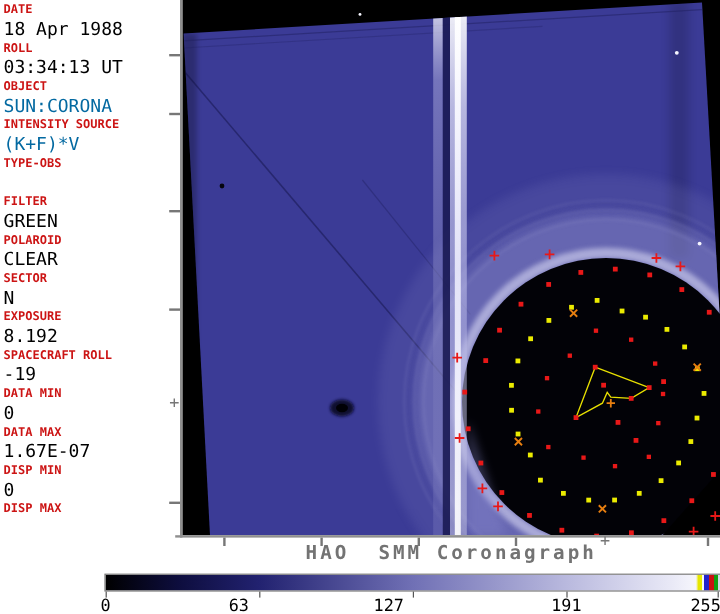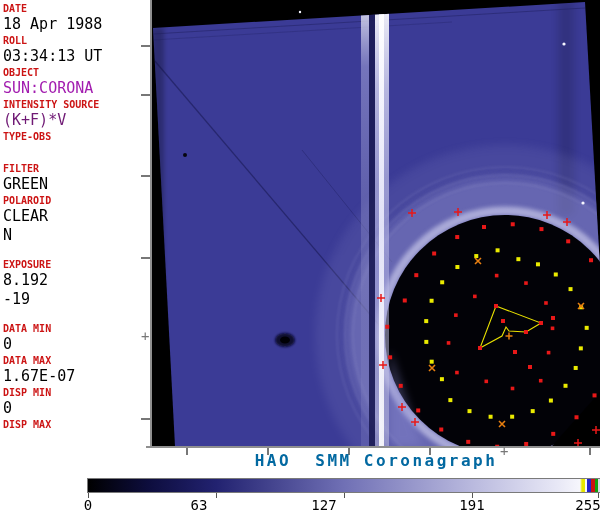--- a/index.html
+++ b/index.html
@@ -34,45 +34,47 @@
       <div class="entry">
         <div class="mlabel" style="color: rgb(204, 20, 20);">DATE</div>
         <div class="mvalue" style="color: rgb(0, 0, 0);">18 Apr 1988</div>
       </div>
       <div class="entry">
         <div class="mlabel" style="color: rgb(204, 20, 20);">ROLL</div>
         <div class="mvalue" style="color: rgb(0, 0, 0);">03:34:13 UT</div>
       </div>
       <div class="entry">
         <div class="mlabel" style="color: rgb(204, 20, 20);">OBJECT</div>
-        <div class="mvalue" style="color: #a21caf;">SUN:CORONA</div>
+        <div class="mvalue" style="color: #0369a1;">SUN:CORONA</div>
       </div>
       <div class="entry">
         <div class="mlabel" style="color: rgb(204, 20, 20);">INTENSITY SOURCE</div>
-        <div class="mvalue" style="color: #701a75;">(K+F)*V</div>
+        <div class="mvalue" style="color: #0369a1;">(K+F)*V</div>
       </div>
       <div class="entry">
         <div class="mlabel" style="color: rgb(204, 20, 20);">TYPE-OBS</div>
       </div>
       <div class="entry">
         <div class="mlabel" style="color: rgb(204, 20, 20);">FILTER</div>
         <div class="mvalue" style="color: rgb(0, 0, 0);">GREEN</div>
       </div>
       <div class="entry">
         <div class="mlabel" style="color: rgb(204, 20, 20);">POLAROID</div>
         <div class="mvalue" style="color: rgb(0, 0, 0);">CLEAR</div>
       </div>
       <div class="entry">
+        <div class="mlabel" style="color: rgb(204, 20, 20);">SECTOR</div>
         <div class="mvalue" style="color: rgb(0, 0, 0);">N</div>
       </div>
       <div class="entry">
         <div class="mlabel" style="color: rgb(204, 20, 20);">EXPOSURE</div>
         <div class="mvalue" style="color: rgb(0, 0, 0);">8.192</div>
       </div>
       <div class="entry">
+        <div class="mlabel" style="color: rgb(204, 20, 20);">SPACECRAFT ROLL</div>
         <div class="mvalue" style="color: rgb(0, 0, 0);">-19</div>
       </div>
       <div class="entry">
         <div class="mlabel" style="color: rgb(204, 20, 20);">DATA MIN</div>
         <div class="mvalue" style="color: rgb(0, 0, 0);">0</div>
       </div>
       <div class="entry">
         <div class="mlabel" style="color: rgb(204, 20, 20);">DATA MAX</div>
         <div class="mvalue" style="color: rgb(0, 0, 0);">1.67E-07</div>
       </div>
@@ -261,21 +263,21 @@
       <div class="ltick" style="top: 418px;"></div>
       <div class="btick" style="left: 186px;"></div>
       <div class="btick" style="left: 267px;"></div>
       <div class="btick" style="left: 348px;"></div>
       <div class="btick" style="left: 429px;"></div>
       <div class="btick" style="left: 589px;"></div>
       <div class="fplus" style="left: 141px; top: 329px;">+</div>
       <div class="fplus" style="left: 500px; top: 444px;">+</div>
     </div>
 
-  <div class="title" style="color: #0369a1;">HAO  SMM Coronagraph</div>
+  <div class="title" style="color: #737373;">HAO  SMM Coronagraph</div>
 
   <div class="colorbar" style="background: linear-gradient(to right, rgb(0, 0, 0) 0px, rgb(13, 13, 61) 60px, rgb(34, 34, 112) 128px, rgb(112, 112, 181) 256px, rgb(185, 185, 222) 384px, rgb(232, 232, 246) 470px, rgb(246, 246, 252) 492px, rgb(230, 230, 0) 494px, rgb(230, 230, 0) 497px, rgb(246, 246, 252) 497px, rgb(246, 246, 252) 499px, rgb(34, 34, 204) 499px, rgb(34, 34, 204) 503px, rgb(204, 17, 17) 503px, rgb(204, 17, 17) 507px, rgb(17, 160, 17) 507px, rgb(17, 160, 17) 510px, rgb(216, 216, 232) 510px, rgb(216, 216, 232) 512px);"></div>
   <div id="cbticks">
       <div class="cbtick" style="left: 88px;"></div>
       <div class="cblabel" style="left: 88px;">0</div>
       <div class="cbtick" style="left: 216px;"></div>
       <div class="cblabel" style="left: 199px;">63</div>
       <div class="cbtick" style="left: 344px;"></div>
       <div class="cblabel" style="left: 324px; text-align: center;">127</div>
       <div class="cbtick" style="left: 472px;"></div>

